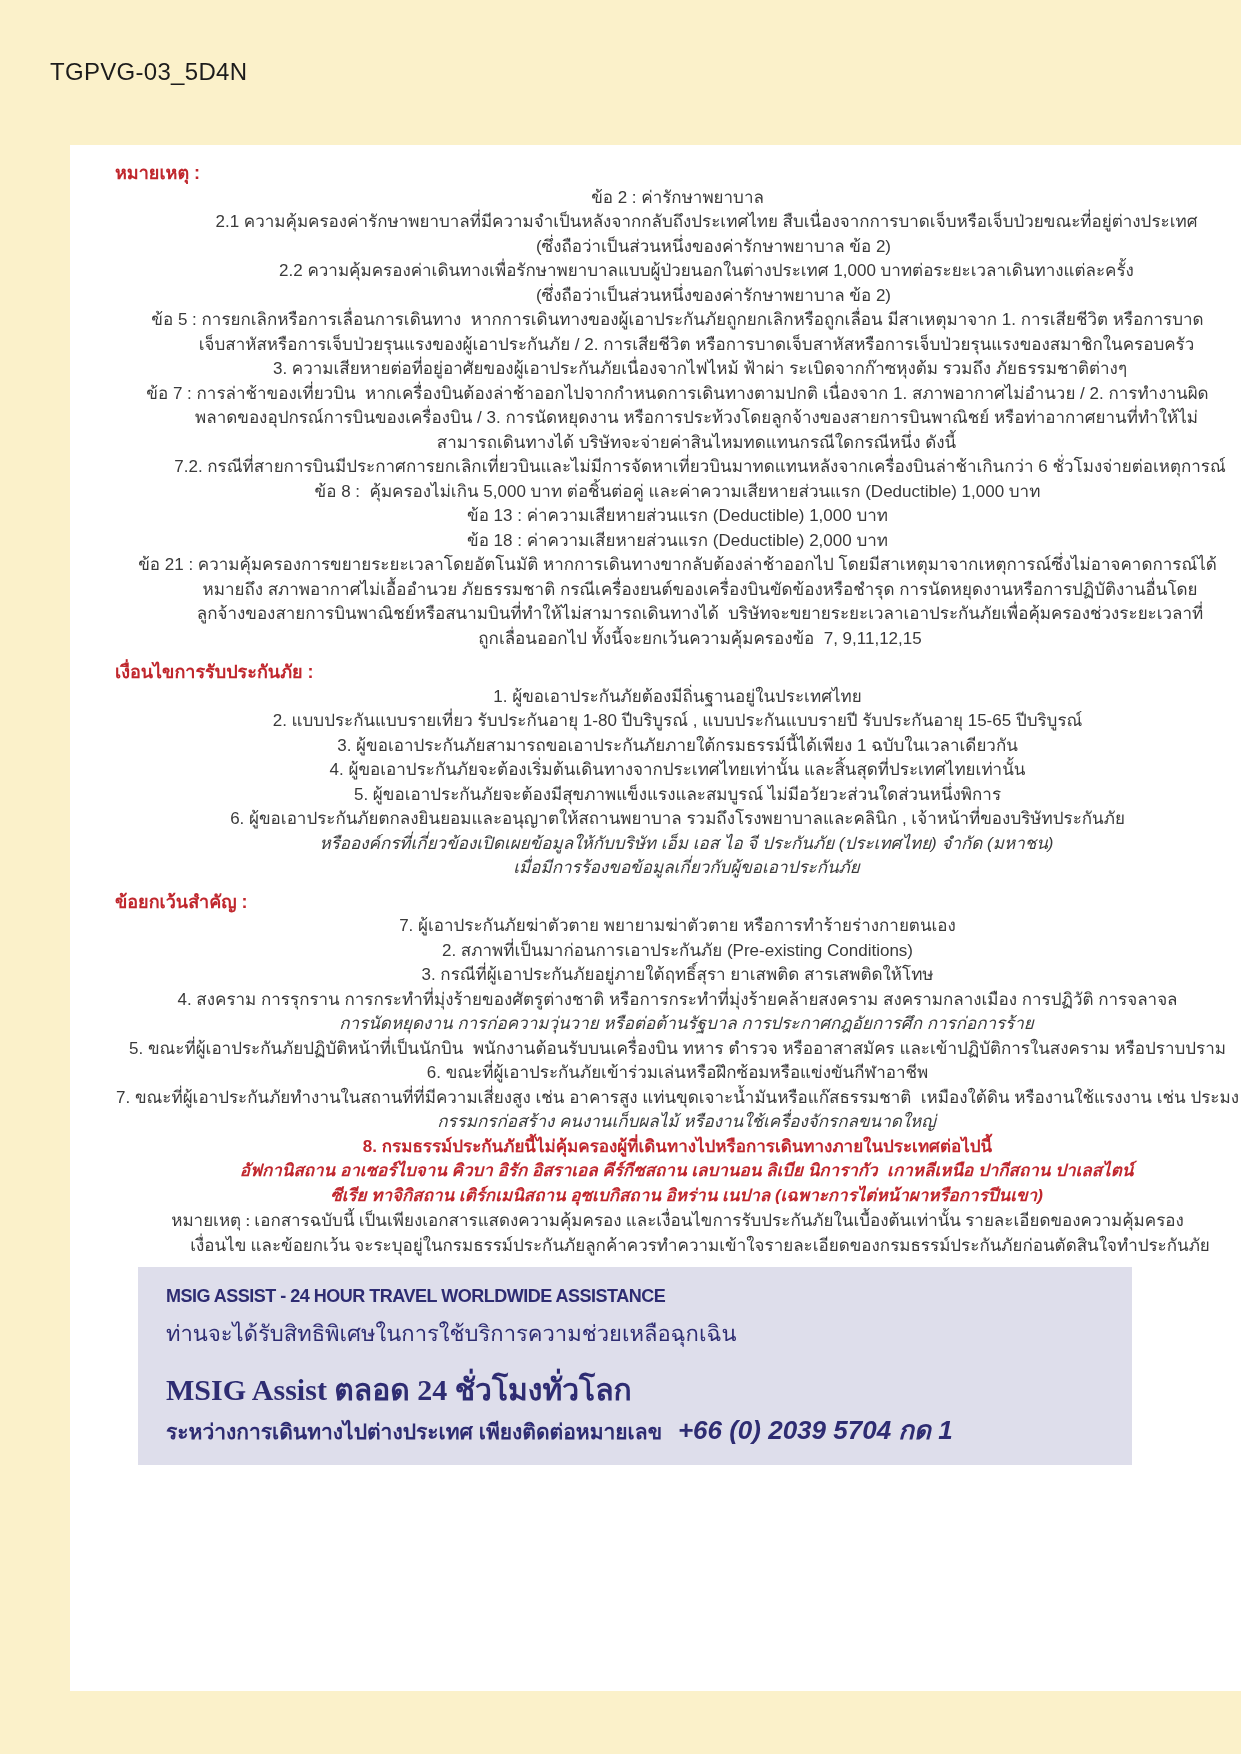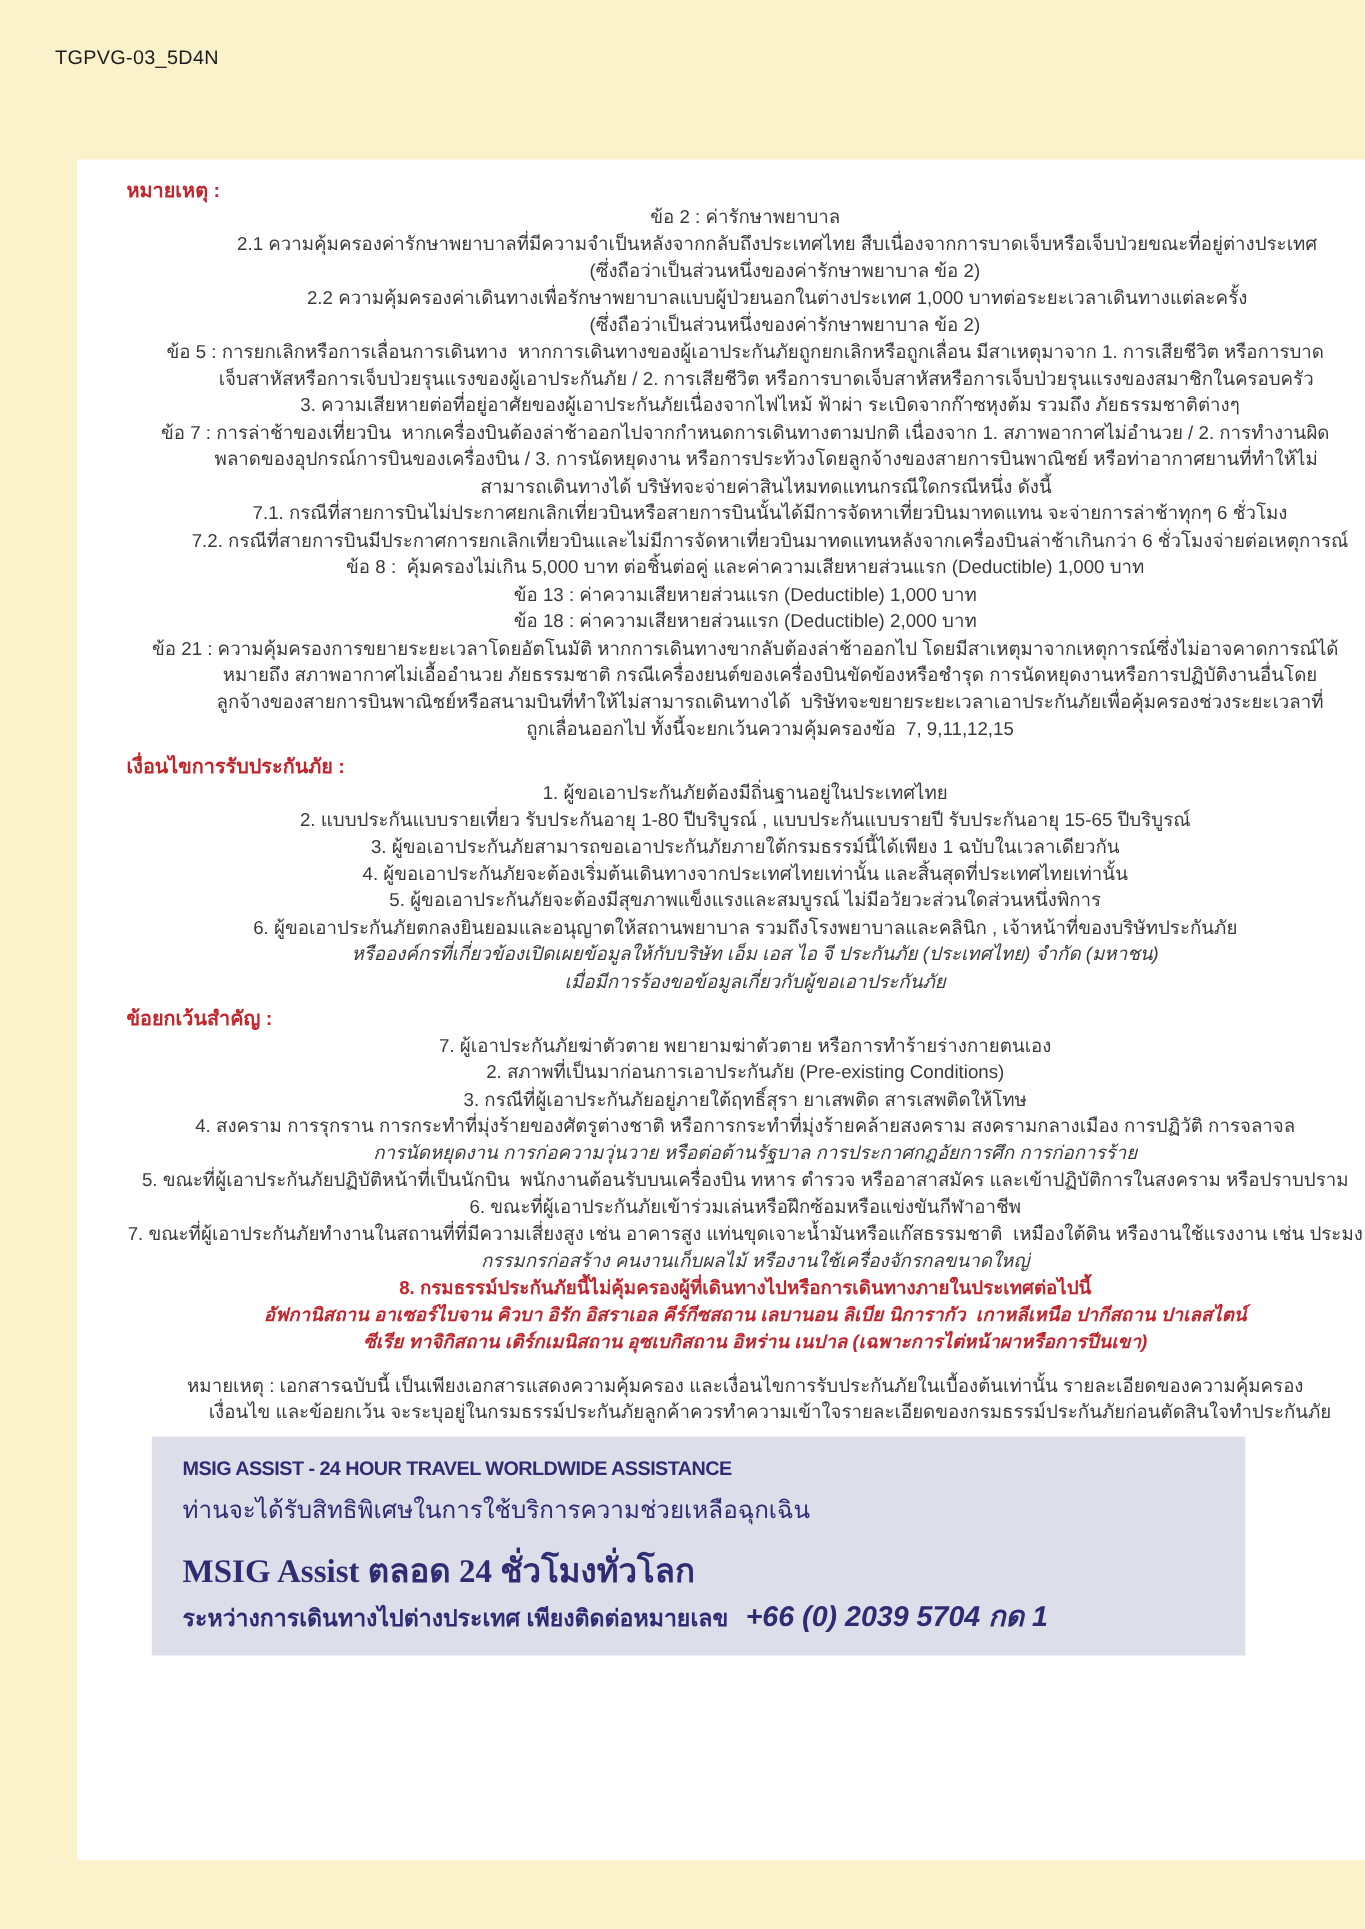--- a/index.html
+++ b/index.html
@@ -4,22 +4,22 @@
 <style>
   html,body{margin:0;padding:0;}
   body{
     width:1241px;height:1754px;
     background:var(--page-bg,#FBF1CA);
     font-family:"Liberation Sans","DejaVu Sans",sans-serif;
     position:relative;overflow:hidden;
     color:var(--body-text,#3A3A3A);
   }
   .doc-code{
-    position:absolute;left:50px;top:42px;
-    font-size:18px;font-weight:500;color:#1C1C1C;letter-spacing:0.3px;
+    position:absolute;left:50px;top:58px;
+    font-size:24px;font-weight:500;color:#1C1C1C;letter-spacing:0.3px;
   }
   .panel{
     position:absolute;left:70px;top:145px;
     width:1208px;height:1546px;
     background:var(--panel-bg,#FFFFFF);
     box-sizing:border-box;
     padding:16px 38px 0 45px;
   }
   .sec-heading{
     color:var(--heading-red,#C0272D);
@@ -30,21 +30,21 @@
     font-size:17px;line-height:24.5px;
     white-space:pre-wrap;
     text-align:center;
   }
   .line.red{color:var(--heading-red,#C0272D);font-weight:bold;}
   .ind1{padding-left:18px;font-style:italic;}
   .ind2{padding-left:38px;}
   .ind3{padding-left:45px;}
   .ind4{padding-left:58px;}
   .ind5{padding-left:72px;}
-  .disclaimer{margin-top:15px;}
+  .disclaimer{margin-top:1px;font-family:Liberation Serif, serif;}
   .assist-box{
     margin-top:9px;margin-left:23px;
     width:994px;box-sizing:border-box;
     background:var(--assist-bg,#DEDEEB);
     padding:13px 28px 18px 28px;
   }
   .assist-title{
     color:var(--navy,#2E2C72);font-weight:bold;
     font-size:18px;line-height:32px;letter-spacing:-0.5px;
   }
@@ -89,21 +89,20 @@
       <div class="line ind2">เจ็บสาหัสหรือการเจ็บป่วยรุนแรงของผู้เอาประกันภัย / 2. การเสียชีวิต หรือการบาดเจ็บสาหัสหรือการเจ็บป่วยรุนแรงของสมาชิกในครอบครัว</div>
 
       <div class="line ind3">3. ความเสียหายต่อที่อยู่อาศัยของผู้เอาประกันภัยเนื่องจากไฟไหม้ ฟ้าผ่า ระเบิดจากก๊าซหุงต้ม รวมถึง ภัยธรรมชาติต่างๆ</div>
 
       <div class="line">ข้อ 7 : การล่าช้าของเที่ยวบิน  หากเครื่องบินต้องล่าช้าออกไปจากกำหนดการเดินทางตามปกติ เนื่องจาก 1. สภาพอากาศไม่อำนวย / 2. การทำงานผิด</div>
 
       <div class="line ind2">พลาดของอุปกรณ์การบินของเครื่องบิน / 3. การนัดหยุดงาน หรือการประท้วงโดยลูกจ้างของสายการบินพาณิชย์ หรือท่าอากาศยานที่ทำให้ไม่</div>
 
       <div class="line ind2">สามารถเดินทางได้ บริษัทจะจ่ายค่าสินไหมทดแทนกรณีใดกรณีหนึ่ง ดังนี้</div>
 
-      <div class="line ind3">7.1. กรณีที่สายการบินไม่ประกาศยกเลิกเที่ยวบินหรือสายการบินนั้นได้มีการจัดหาเที่ยวบินมาทดแทน จะจ่ายการล่าช้าทุกๆ 6 ชั่วโมง</div>
 
       <div class="line ind3">7.2. กรณีที่สายการบินมีประกาศการยกเลิกเที่ยวบินและไม่มีการจัดหาเที่ยวบินมาทดแทนหลังจากเครื่องบินล่าช้าเกินกว่า 6 ชั่วโมงจ่ายต่อเหตุการณ์</div>
 
       <div class="line">ข้อ 8 :  คุ้มครองไม่เกิน 5,000 บาท ต่อชิ้นต่อคู่ และค่าความเสียหายส่วนแรก (Deductible) 1,000 บาท</div>
 
       <div class="line">ข้อ 13 : ค่าความเสียหายส่วนแรก (Deductible) 1,000 บาท</div>
 
       <div class="line">ข้อ 18 : ค่าความเสียหายส่วนแรก (Deductible) 2,000 บาท</div>
 
       <div class="line">ข้อ 21 : ความคุ้มครองการขยายระยะเวลาโดยอัตโนมัติ หากการเดินทางขากลับต้องล่าช้าออกไป โดยมีสาเหตุมาจากเหตุการณ์ซึ่งไม่อาจคาดการณ์ได้</div>

